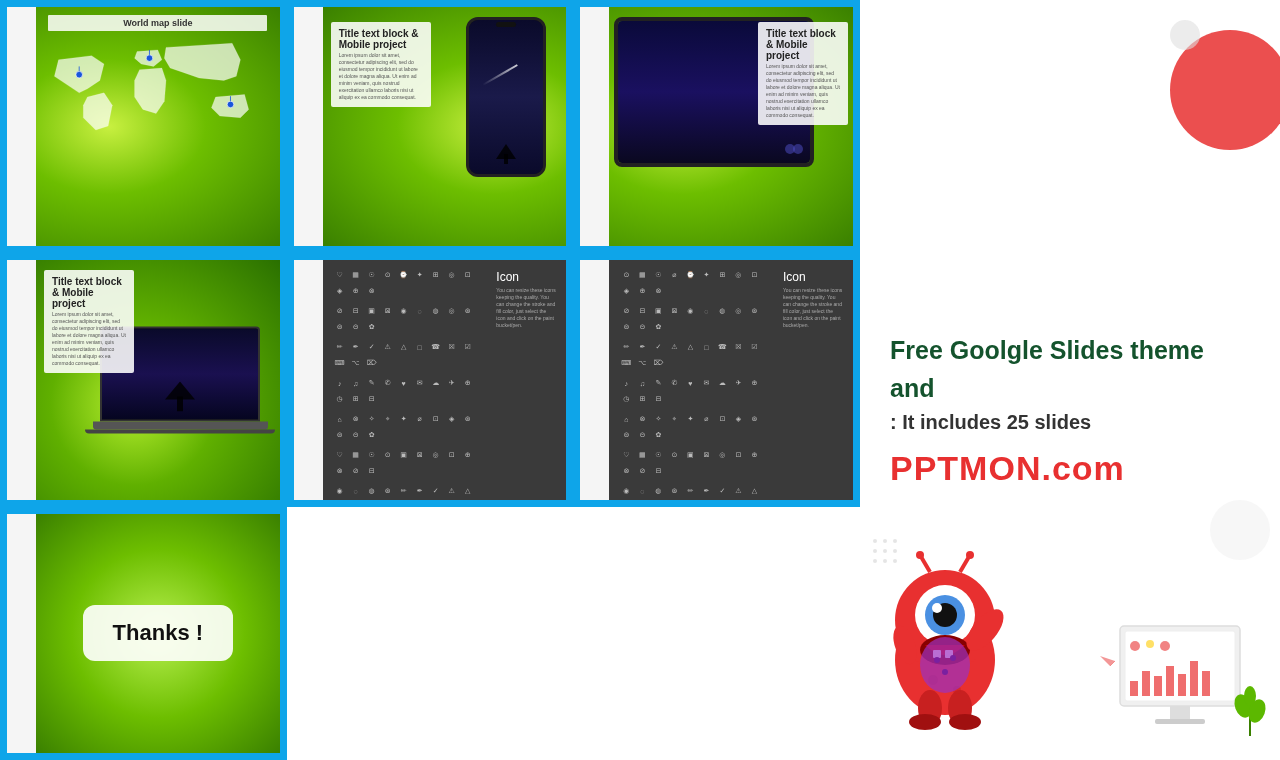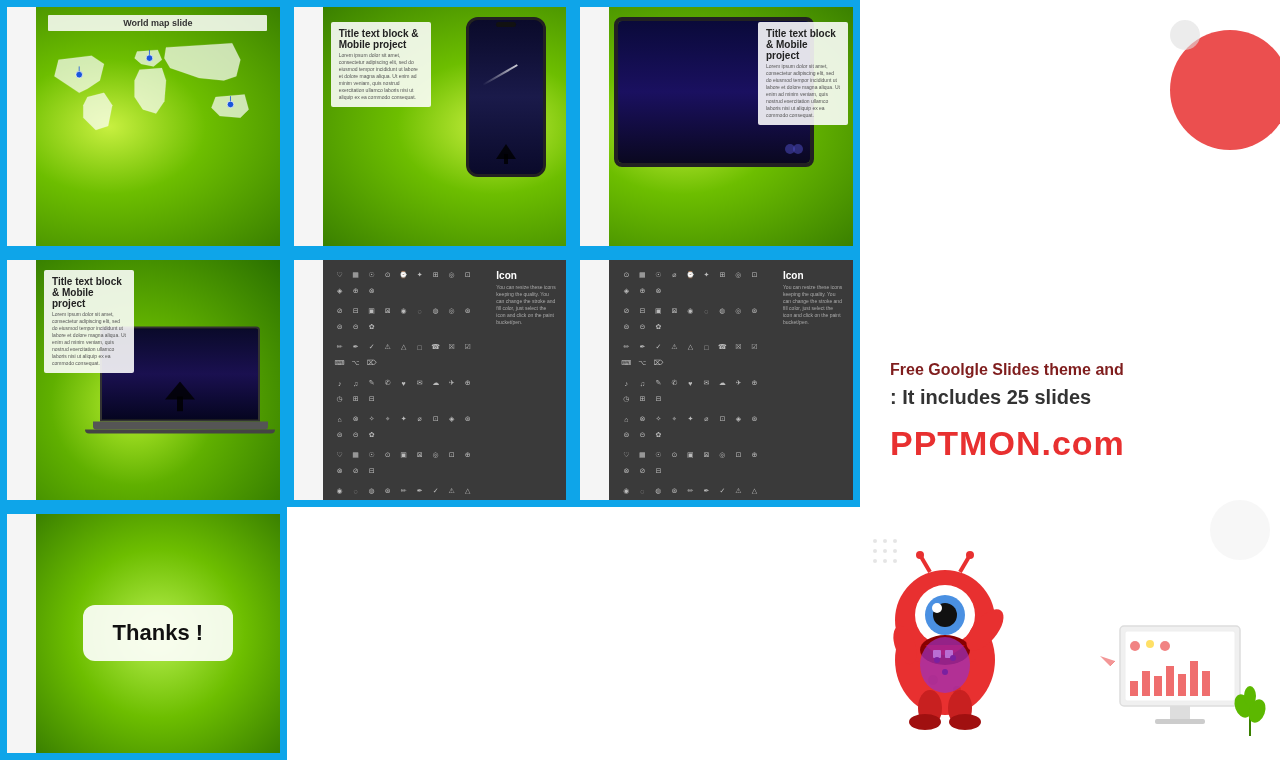--- a/index.html
+++ b/index.html
@@ -174,22 +174,22 @@
     }
 
     .icon-label-block {
       width: 70px;
       padding: 5px;
       display: flex;
       flex-direction: column;
     }
 
     .icon-label-title {
-      font-size: 10px;
-      font-weight: bold;
+      font-size: 12px;
+      font-weight: normal;
       color: #fff;
       margin-bottom: 3px;
     }
 
     .icon-label-body {
       font-size: 5px;
       color: #aaa;
       line-height: 1.4;
     }
 
@@ -687,23 +687,23 @@
 
         <ellipse cx="70" cy="115" rx="25" ry="28" fill="#9b30c0" opacity="0.7"></ellipse>
 
         <circle cx="62" cy="110" r="3" fill="#7a20a0"></circle>
         <circle cx="78" cy="108" r="3" fill="#7a20a0"></circle>
         <circle cx="70" cy="122" r="3" fill="#7a20a0"></circle>
       </svg>
     </div>
 
     <div style="margin-left: 0; padding-top: 60px;">
-      <div style="font-size:16px; font-weight:bold; color:#7f1d1d; line-height:1.5;">Free Goolgle Slides theme and</div>
+      <div style="font-size:25px; font-weight:bold; color:#14532d; line-height:1.5;">Free Goolgle Slides theme and</div>
       <div style="font-size:20px; font-weight:bold; color:#333; line-height:1.5; margin-bottom:12px;">: It includes 25 slides</div>
-      <div style="font-size:34px; font-weight:900; color:#e83030; letter-spacing:1px;text-align:right;">PPTMON.com</div>
+      <div style="font-size:34px; font-weight:900; color:#e83030; letter-spacing:1px;">PPTMON.com</div>
     </div>
 
     <div style="position:absolute; bottom:10px; right:0px;">
       <svg viewBox="0 0 200 130" width="200" height="130">
 
         <rect x="40" y="10" width="120" height="80" rx="4" fill="#f0f0f0" stroke="#ddd" stroke-width="1.5"></rect>
         <rect x="45" y="15" width="110" height="70" rx="2" fill="white" stroke="#eee" stroke-width="1"></rect>
 
         <rect x="90" y="90" width="20" height="15" fill="#ddd"></rect>
         <rect x="75" y="103" width="50" height="5" rx="2" fill="#ccc"></rect>

